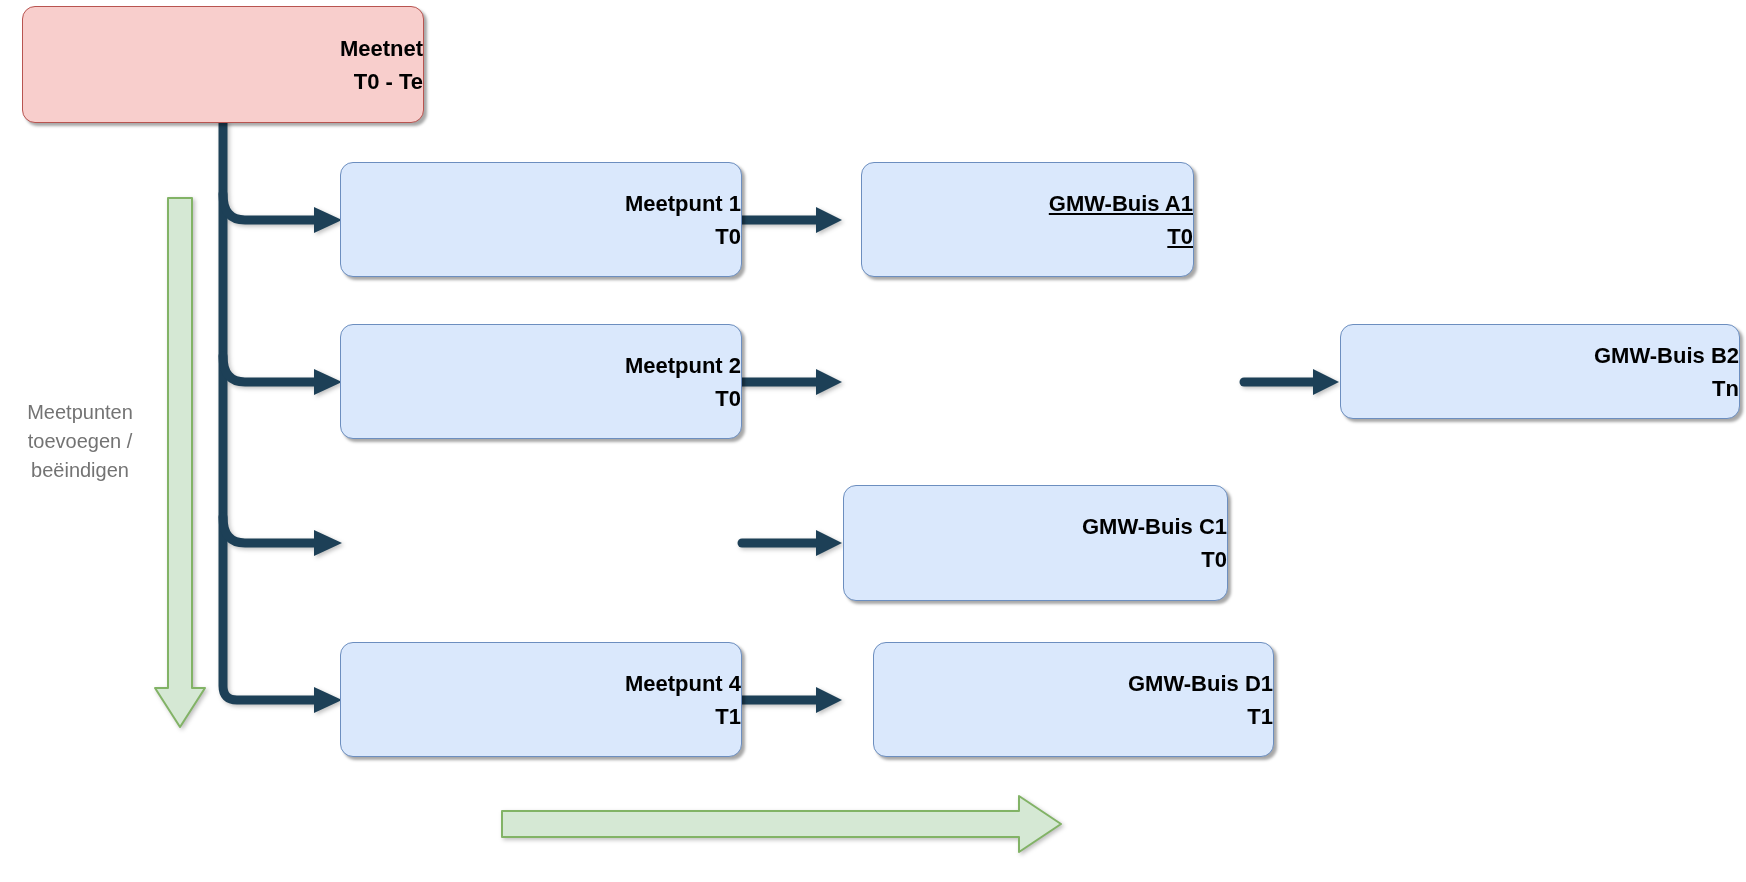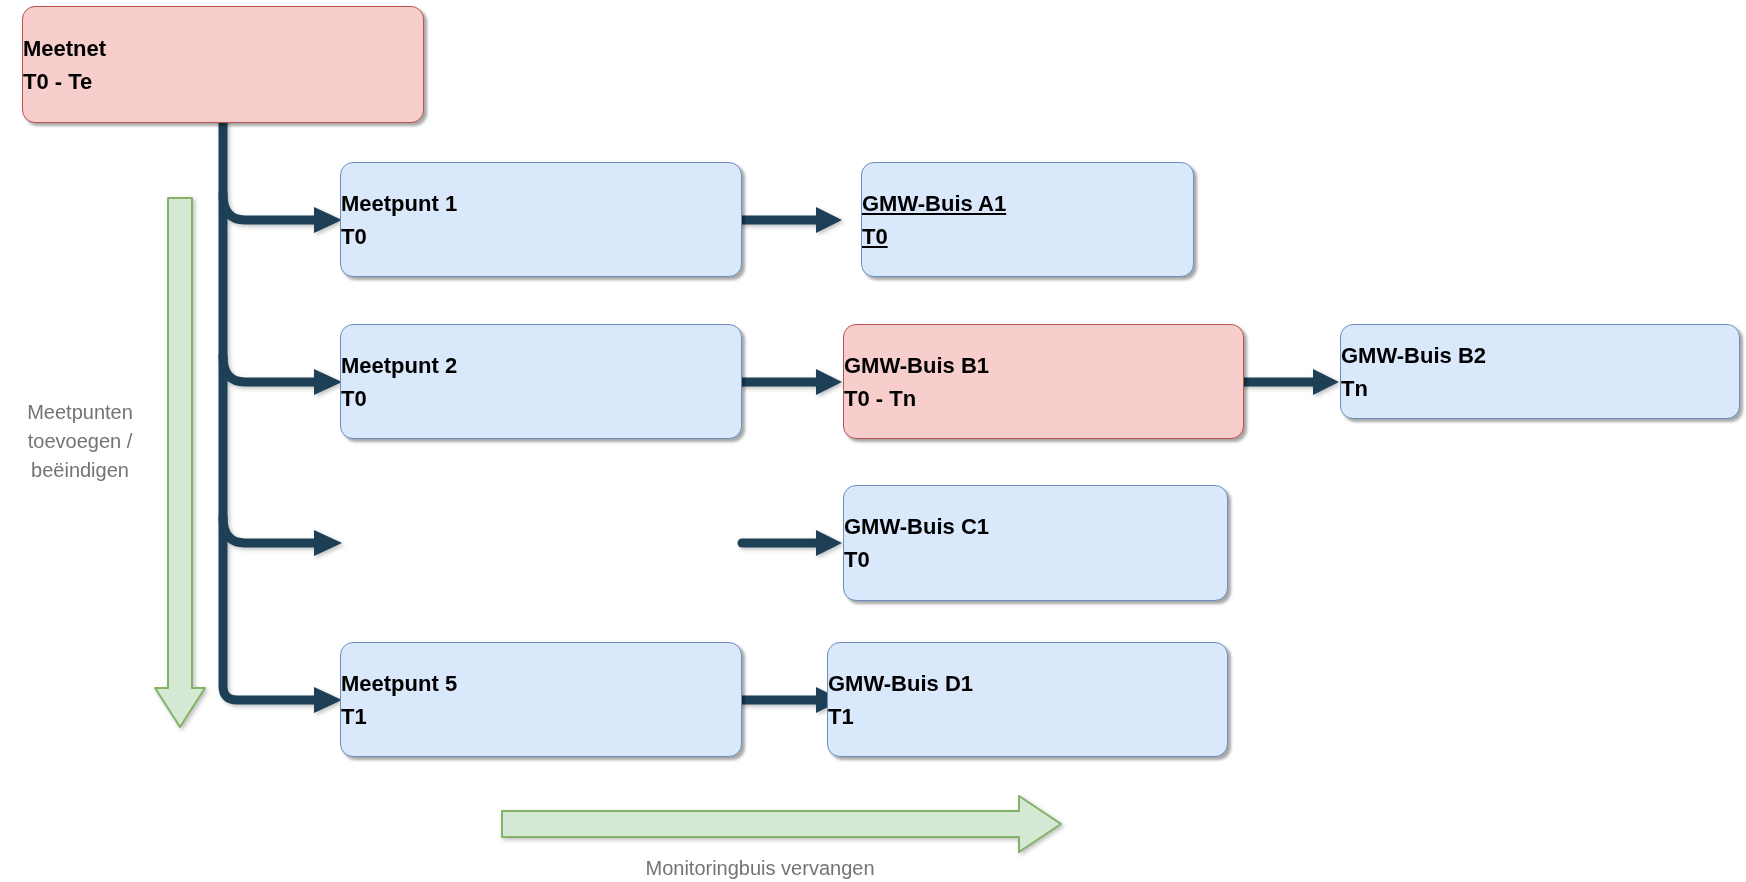--- a/index.html
+++ b/index.html
@@ -36,21 +36,21 @@
     stroke: var(--green-stroke, #82b366);
     stroke-width: 2;
     stroke-linejoin: round;
   }
   .node {
     position: absolute;
     border-radius: 13px;
     border: 1.8px solid;
     display: flex;
     flex-direction: column;
-    align-items: flex-start;
+    align-items: flex-end;
     justify-content: center;
     text-align: center;
     font-weight: bold;
     font-size: 22px;
     line-height: 1.5;
     color: #000000;
     box-shadow: 3px 3px 3px rgba(0,0,0,0.35);
     box-sizing: border-box;
   }
   .node.blue {
@@ -136,47 +136,42 @@
   <div class="node blue" style="left:861px; top:162px; width:333px; height:115px;text-decoration:underline;">
     <div>GMW-Buis A1</div>
     <div>T0</div>
   </div>
 
   <div class="node blue" style="left:340px; top:324px; width:402px; height:115px;">
     <div>Meetpunt 2</div>
     <div>T0</div>
   </div>
 
-  <div class="node red" style="left:843px; top:324px; width:401px; height:115px;">
-    <div>GMW-Buis B1</div>
-    <div>T0 - Tn</div>
-  </div>
 
   <div class="node blue" style="left:1340px; top:324px; width:400px; height:95px;">
     <div>GMW-Buis B2</div>
     <div>Tn</div>
   </div>
 
 
   <div class="node blue" style="left:843px; top:485px; width:385px; height:116px;">
     <div>GMW-Buis C1</div>
     <div>T0</div>
   </div>
 
   <div class="node blue" style="left:340px; top:642px; width:402px; height:115px;">
-    <div>Meetpunt 5</div>
+    <div>Meetpunt 4</div>
     <div>T1</div>
   </div>
 
-  <div class="node blue" style="left:827px; top:642px; width:401px; height:115px;">
+  <div class="node blue" style="left:873px; top:642px; width:401px; height:115px;">
     <div>GMW-Buis D1</div>
     <div>T1</div>
   </div>
 
   <div class="annotation" style="left:2px; top:398px; width:156px;">
     <div>Meetpunten</div>
     <div>toevoegen /</div>
     <div>beëindigen</div>
   </div>
 
-  <div class="annotation" style="left:560px; top:854px; width:400px;">Monitoringbuis vervangen</div>
 
 </div>
 
 </body></html>

